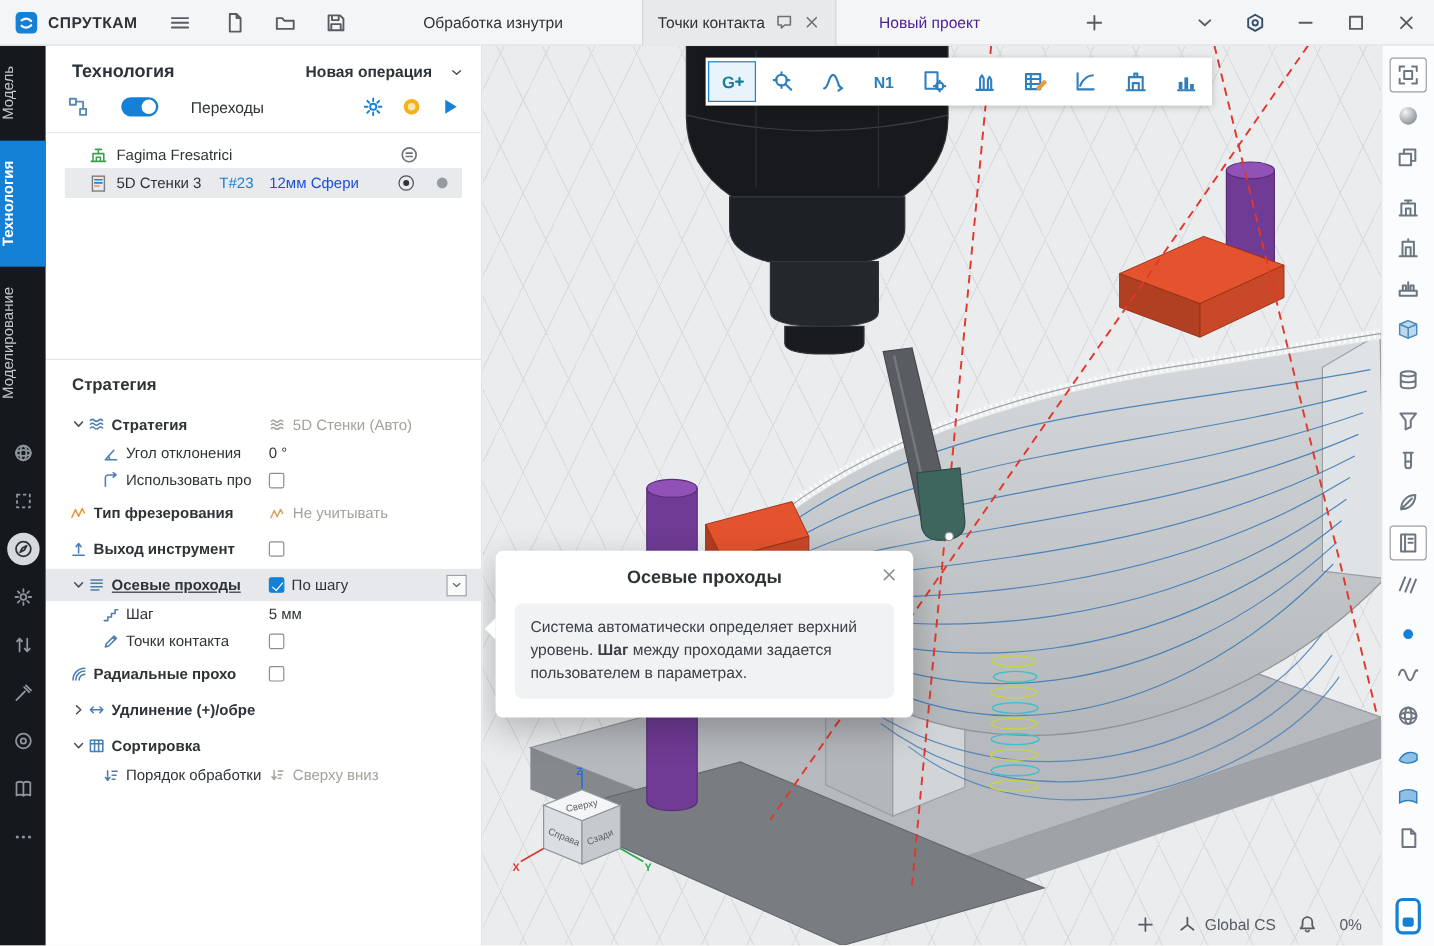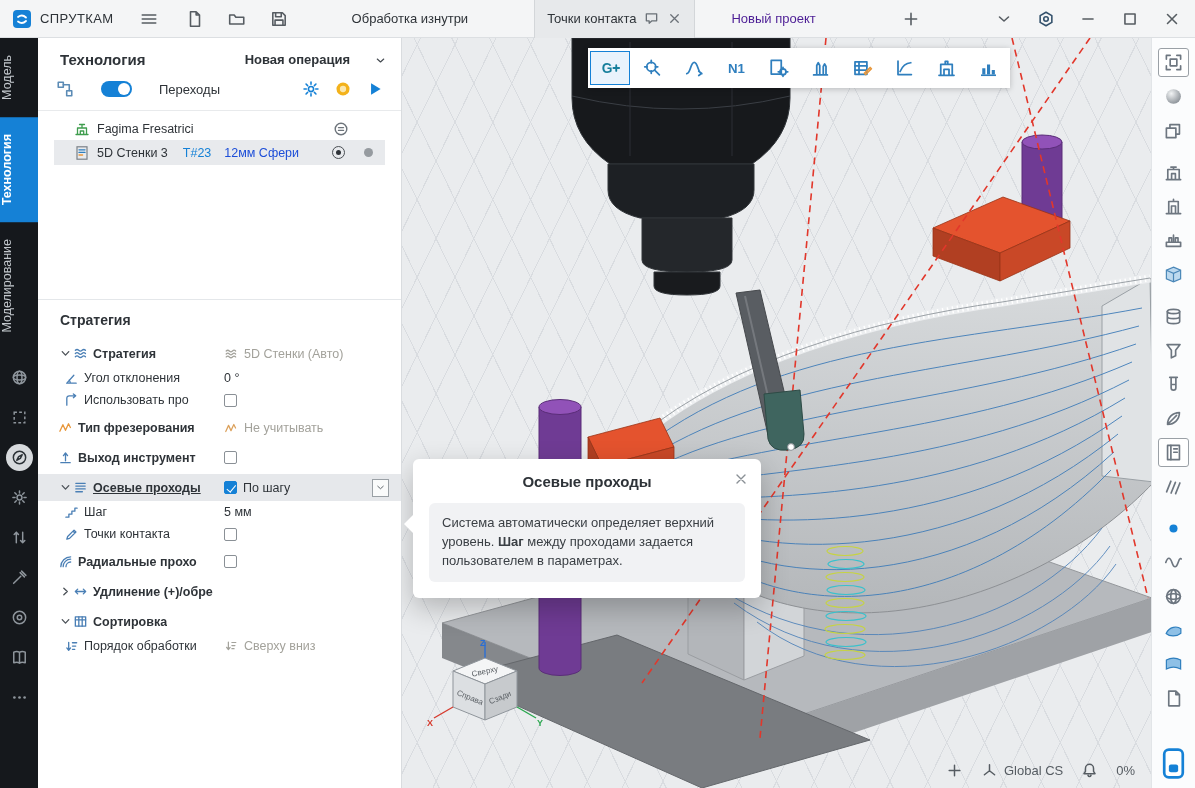--- a/index.html
+++ b/index.html
@@ -2,21 +2,21 @@
 <html><head>
 <meta charset="utf-8">
 <style>
   *{margin:0;padding:0;box-sizing:border-box}
   html,body{width:1195px;height:788px;overflow:hidden;font-family:"Liberation Sans",sans-serif;background:#fff}
   .app{position:relative;width:1195px;height:788px;font-size:13px;color:#2e3338}
 
   
   .titlebar{position:absolute;top:0;left:0;right:0;height:38px;background:#f4f5f6;border-bottom:1px solid #dcdfe2;display:flex;align-items:center;z-index:60}
   .logo{width:20px;height:20px;margin-left:12px}
-  .appname{font-weight:normal;font-size:13px;letter-spacing:.4px;margin-left:8px}
+  .appname{font-weight:bold;font-size:13px;letter-spacing:.4px;margin-left:8px}
   .tbtn{width:26px;height:26px;display:flex;align-items:center;justify-content:center;color:#565c62;cursor:pointer}
   .tbtn svg{width:18px;height:18px;display:block}
   .tb-menu{margin-left:22px}
   .tb-docs{display:flex;gap:16px;margin-left:20px}
   .tb-doclab{margin-left:60px;cursor:pointer}
   .doc-tab{height:38px;display:flex;align-items:center;gap:8px;padding:0 12px;margin-left:66px;background:#e7e9eb;border-left:1px solid #d3d6d9;border-right:1px solid #d3d6d9;cursor:pointer}
   .doc-tab .ic{width:15px;height:15px;color:#6a7077}
   .doc-tab .ic svg{width:100%;height:100%;display:block}
   .doc-tab-inactive{margin-left:24px;padding:0 12px;cursor:pointer;color:#4c1d95}
   .tb-plus{margin-left:70px}
@@ -30,21 +30,21 @@
   .rail-tab.active{background:#1581d6;color:#fff;font-weight:bold}
   .rail-tools{margin-top:14px;display:flex;flex-direction:column;gap:13px;align-items:center}
   .rail-tool{width:27px;height:27px;border-radius:50%;display:flex;align-items:center;justify-content:center;color:#8e959c;cursor:pointer}
   .rail-tool.active{background:#d7dadd;color:#2c3237}
   .rail-tool svg{width:17px;height:17px;display:block}
 
   
   .panel{position:absolute;top:38px;left:38px;width:364px;bottom:0;background:#fff;border-right:1px solid #d9dcdf;z-index:40}
   .p-head{display:flex;align-items:center;justify-content:space-between;padding:13px 14px 9px 22px}
   .p-title{font-size:15px;font-weight:bold}
-  .p-newop{display:flex;align-items:flex-end;gap:24px;font-size:13px;font-weight:bold;cursor:pointer}
+  .p-newop{display:flex;align-items:flex-end;gap:14px;font-size:13px;font-weight:bold;cursor:pointer}
   .p-newop .ic{width:13px;height:13px;color:#43494f}.p-newop .ic svg{width:100%;height:100%;display:block}
   .p-toggle-row{display:flex;align-items:center;gap:27px;padding:2px 16px 11px 18px;border-bottom:1px solid #e8eaec}
   .p-toggle-row .ic{width:18px;height:18px;color:#5b8bb5}.p-toggle-row .ic svg{width:100%;height:100%;display:block}
   .switch{width:31px;height:16px;border-radius:9px;background:#1581d6;position:relative;cursor:pointer;flex:none}
   .switch::after{content:'';position:absolute;right:2px;top:2px;width:12px;height:12px;border-radius:50%;background:#fff}
   .p-toggle-row .sp{margin-left:auto;display:flex;gap:12px;align-items:center}
   .hbtn{width:20px;height:20px;display:flex;align-items:center;justify-content:center;cursor:pointer}
   .hbtn svg{width:18px;height:18px;display:block}
   .blue{color:#1581d6}
   .ops{padding:7px 16px 4px}
@@ -58,21 +58,21 @@
   .radio{margin-left:auto;width:13px;height:13px;border:1.5px solid #4a4f54;border-radius:50%;position:relative;flex:none}
   .radio::after{content:'';position:absolute;left:2.5px;top:2.5px;width:5px;height:5px;border-radius:50%;background:#2e3338}
   .graydot{width:9px;height:9px;border-radius:50%;background:#969ba0;margin-left:12px;flex:none}
   .spacer-big{height:130px}
   .sec-divider{border-top:1px solid #e4e7ea}
   .sec-title{font-size:14px;font-weight:bold;padding:12px 0 9px 22px}
 
   
   .trow{position:relative;display:flex;align-items:center;height:22px;padding-left:20px;font-size:12.5px;cursor:pointer}
   .trow.group{height:27px;margin-top:3px;font-weight:bold}
-  .trow.child{padding-left:26px}
+  .trow.child{padding-left:47px}
   .caret{width:15px;height:15px;color:#4b5157;flex:none;cursor:pointer}
   .caret svg{width:100%;height:100%;display:block}
   .ticon{width:15px;height:15px;margin-right:5px;flex:none;color:#4a7fb5}
   .ticon svg{width:100%;height:100%;display:block}
   .ticon.orange{color:#e8973b}
   .tlabel{white-space:nowrap;overflow:hidden;max-width:126px}
   .trow.selected{background:#e6e8eb}
   .trow.selected .tlabel{text-decoration:underline}
   .tval{position:absolute;left:186px;display:flex;align-items:center;gap:6px;font-weight:normal}
   .tval.muted{color:#a3a29b}

